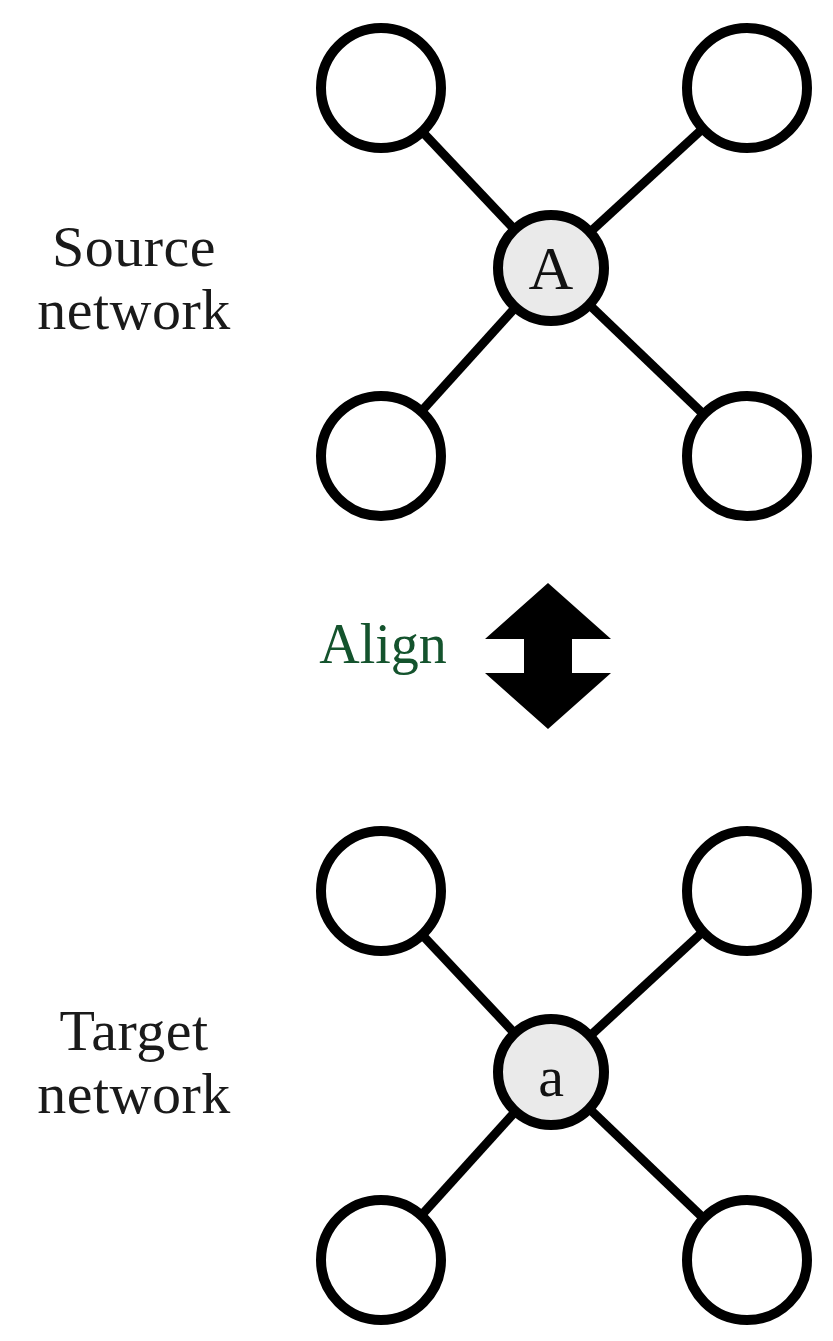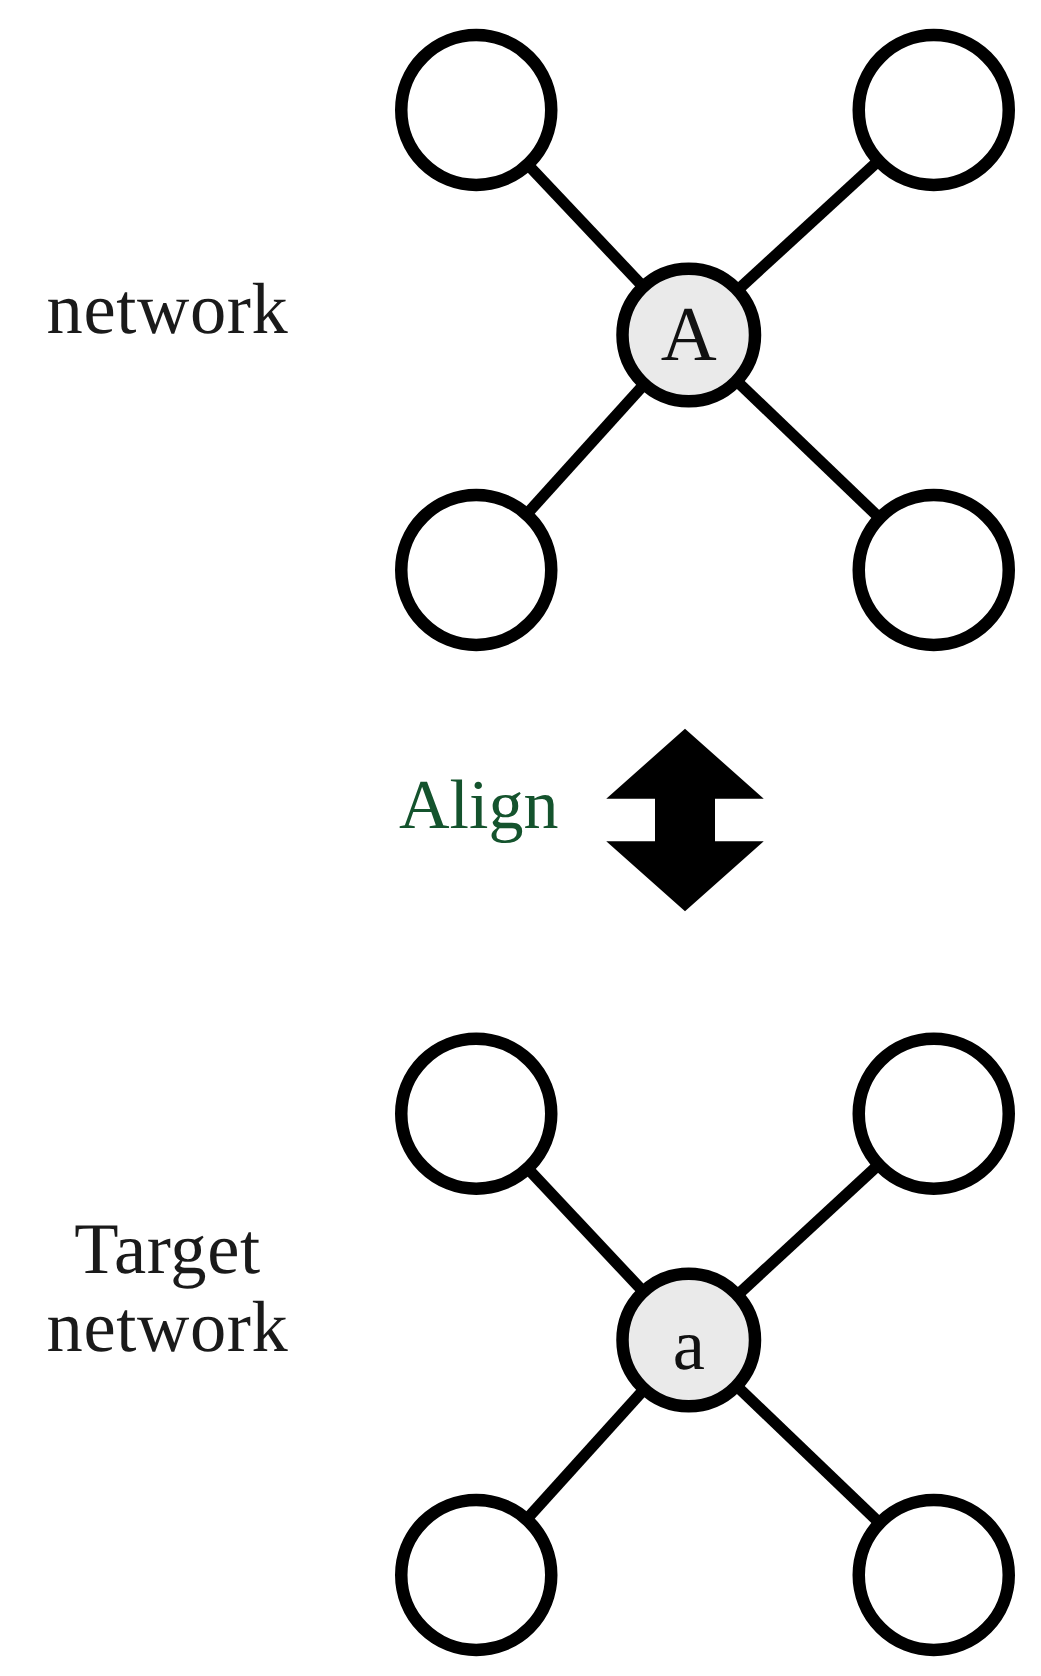--- a/index.html
+++ b/index.html
@@ -31,21 +31,21 @@
     position: absolute;
     text-align: center;
     line-height: 1.08;
     font-size: 58px;
     letter-spacing: 0.5px;
     color: #1a1a1a;
     white-space: nowrap;
     user-select: none;
   }
   #source-label { left: 0px;  top: 216px; width: 268px; }
-  #target-label { left: 0px;  top: 968px; width: 268px; }
+  #target-label { left: 0px;  top: 1000px; width: 268px; }
   .side-label .line { display: block; }
   #align-label {
     position: absolute;
     left: 292px;
     top: 612px;
     width: 182px;
     text-align: center;
     font-size: 56px;
     color: #14532d;
     white-space: nowrap;
@@ -116,20 +116,21 @@
 
       <g>
         <circle cx="551" cy="1072" r="53" fill="#eaeaea" stroke="#000000" stroke-width="10"></circle>
         <text class="node-letter" x="551" y="1076" text-anchor="middle" dominant-baseline="central" font-size="58" font-family="'Liberation Serif','DejaVu Serif',serif">a</text>
       </g>
     </g>
 
   </svg>
 
   <div class="side-label" id="source-label">
+    <span class="line">Source</span>
     <span class="line">network</span>
   </div>
 
   <div class="side-label" id="target-label">
     <span class="line">Target</span>
     <span class="line">network</span>
   </div>
 
   <div id="align-label">Align</div>
 

